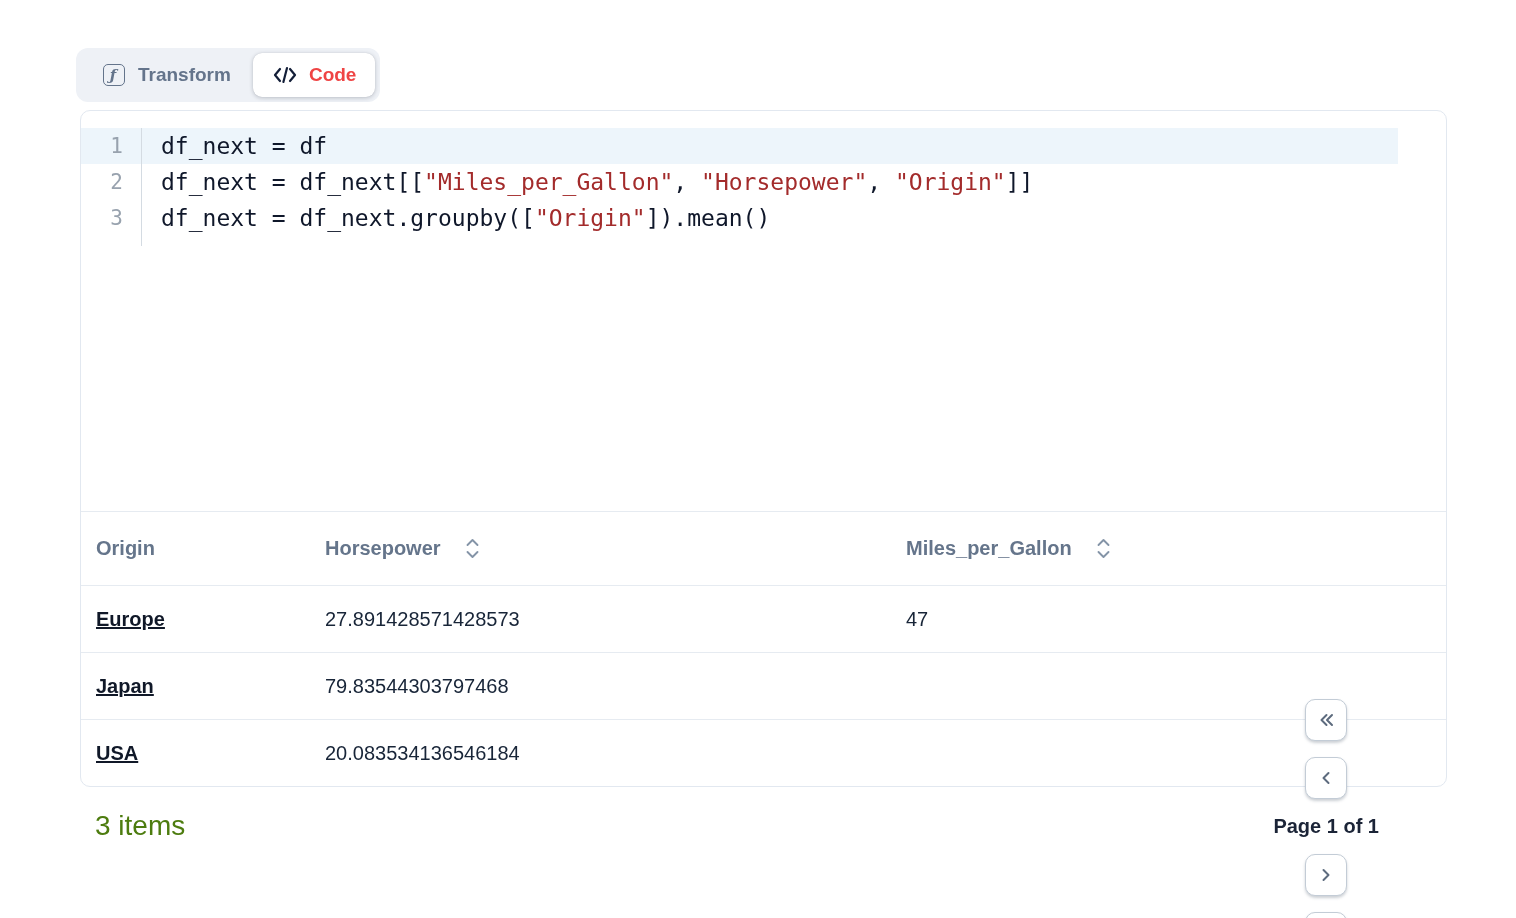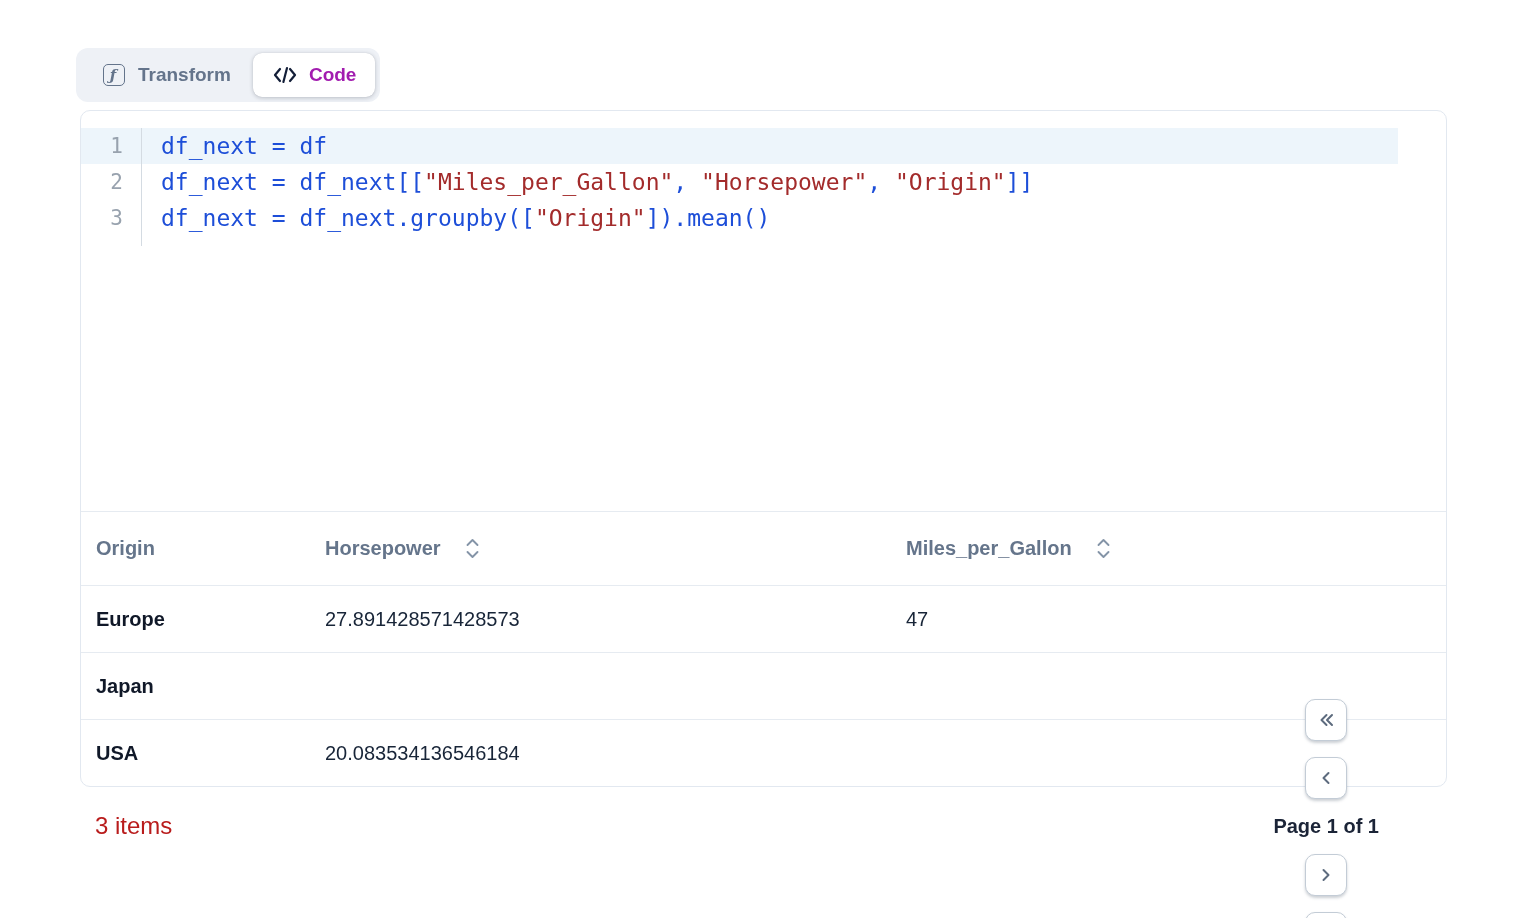--- a/index.html
+++ b/index.html
@@ -29,21 +29,21 @@
     font-family: "Liberation Sans", sans-serif;
     font-size: 19px; font-weight: 600;
     color: #64748b;
     padding: 0 22px;
     gap: 13px;
     border-radius: 9px;
     cursor: pointer;
   }
   .tab.active {
     background: #ffffff;
-    color: #a21caf;
+    color: #ef4444;
     font-weight: 700;
     box-shadow: 0 1px 4px rgba(15,23,42,0.22), 0 0 1px rgba(15,23,42,0.15);
     padding: 0 19px;
     gap: 11px;
   }
   .fn-icon {
     display: inline-flex; align-items: center; justify-content: center;
     width: 22px; height: 22px;
     border: 1.7px solid #64748b;
     border-radius: 5px;
@@ -88,21 +88,21 @@
   .cm-line .code {
     flex: 1;
     padding-left: 19px;
     white-space: pre;
     color: #16233c;
   }
   .cm-line.active { background: #edf5fb; margin-right: 48px; }
   .cm-line.filler { height: 10px; }
   .cm-line.filler .gutter, .cm-line.filler .code { line-height: 10px; }
   .tok-string { color: #a32b2b; }
-  .tok-code { color: #1d4ed8; }
+  .tok-code { color: #0f172a; }
 
   
   .thead, .trow {
     display: grid;
     grid-template-columns: 229px 581px 1fr;
     align-items: center;
     padding: 0 15px;
   }
   .thead {
     height: 74px;
@@ -111,30 +111,30 @@
     font-size: 20px;
     font-weight: 500;
   }
   .th { display: flex; align-items: center; gap: 23px; font-weight: bold; }
   .trow {
     height: 67px;
     border-bottom: 1px solid #e6ebf1;
     font-size: 20px;
   }
   .trow:last-child { border-bottom: none; }
-  .cell-origin { font-weight: 700; color: #101828; }
+  .cell-origin { font-weight: 700; color: #101828; text-decoration: underline; }
   .cell-value { color: #182538; }
 
   
   .footer {
     position: absolute; left: 80px; top: 805px;
     width: 1367px; height: 42px;
     display: flex; align-items: center; justify-content: space-between;
   }
-  .items-count { color: #b91c1c; font-size: 24px; padding-left: 15px; }
+  .items-count { color: #4d7c0f; font-size: 28px; padding-left: 15px; }
   .pager { display: flex; align-items: center; gap: 16px; margin-right: 20px; flex-direction: column; }
   .page-btn {
     width: 42px; height: 42px;
     background: #ffffff;
     border: 1px solid #c3ccd6;
     border-radius: 10px;
     display: flex; align-items: center; justify-content: center;
     box-shadow: 0 2px 3px rgba(71,85,105,0.28);
     cursor: pointer;
   }
@@ -211,20 +211,21 @@
         </div>
       </div>
 
       <div class="trow">
         <div class="cell-origin">Europe</div>
         <div class="cell-value">27.891428571428573</div>
         <div class="cell-value">47</div>
       </div>
       <div class="trow">
         <div class="cell-origin">Japan</div>
+        <div class="cell-value">79.83544303797468</div>
       </div>
       <div class="trow">
         <div class="cell-origin">USA</div>
         <div class="cell-value">20.083534136546184</div>
       </div>
     </div>
   </div>
 
   <div class="footer">
     <span class="items-count">3 items</span>

